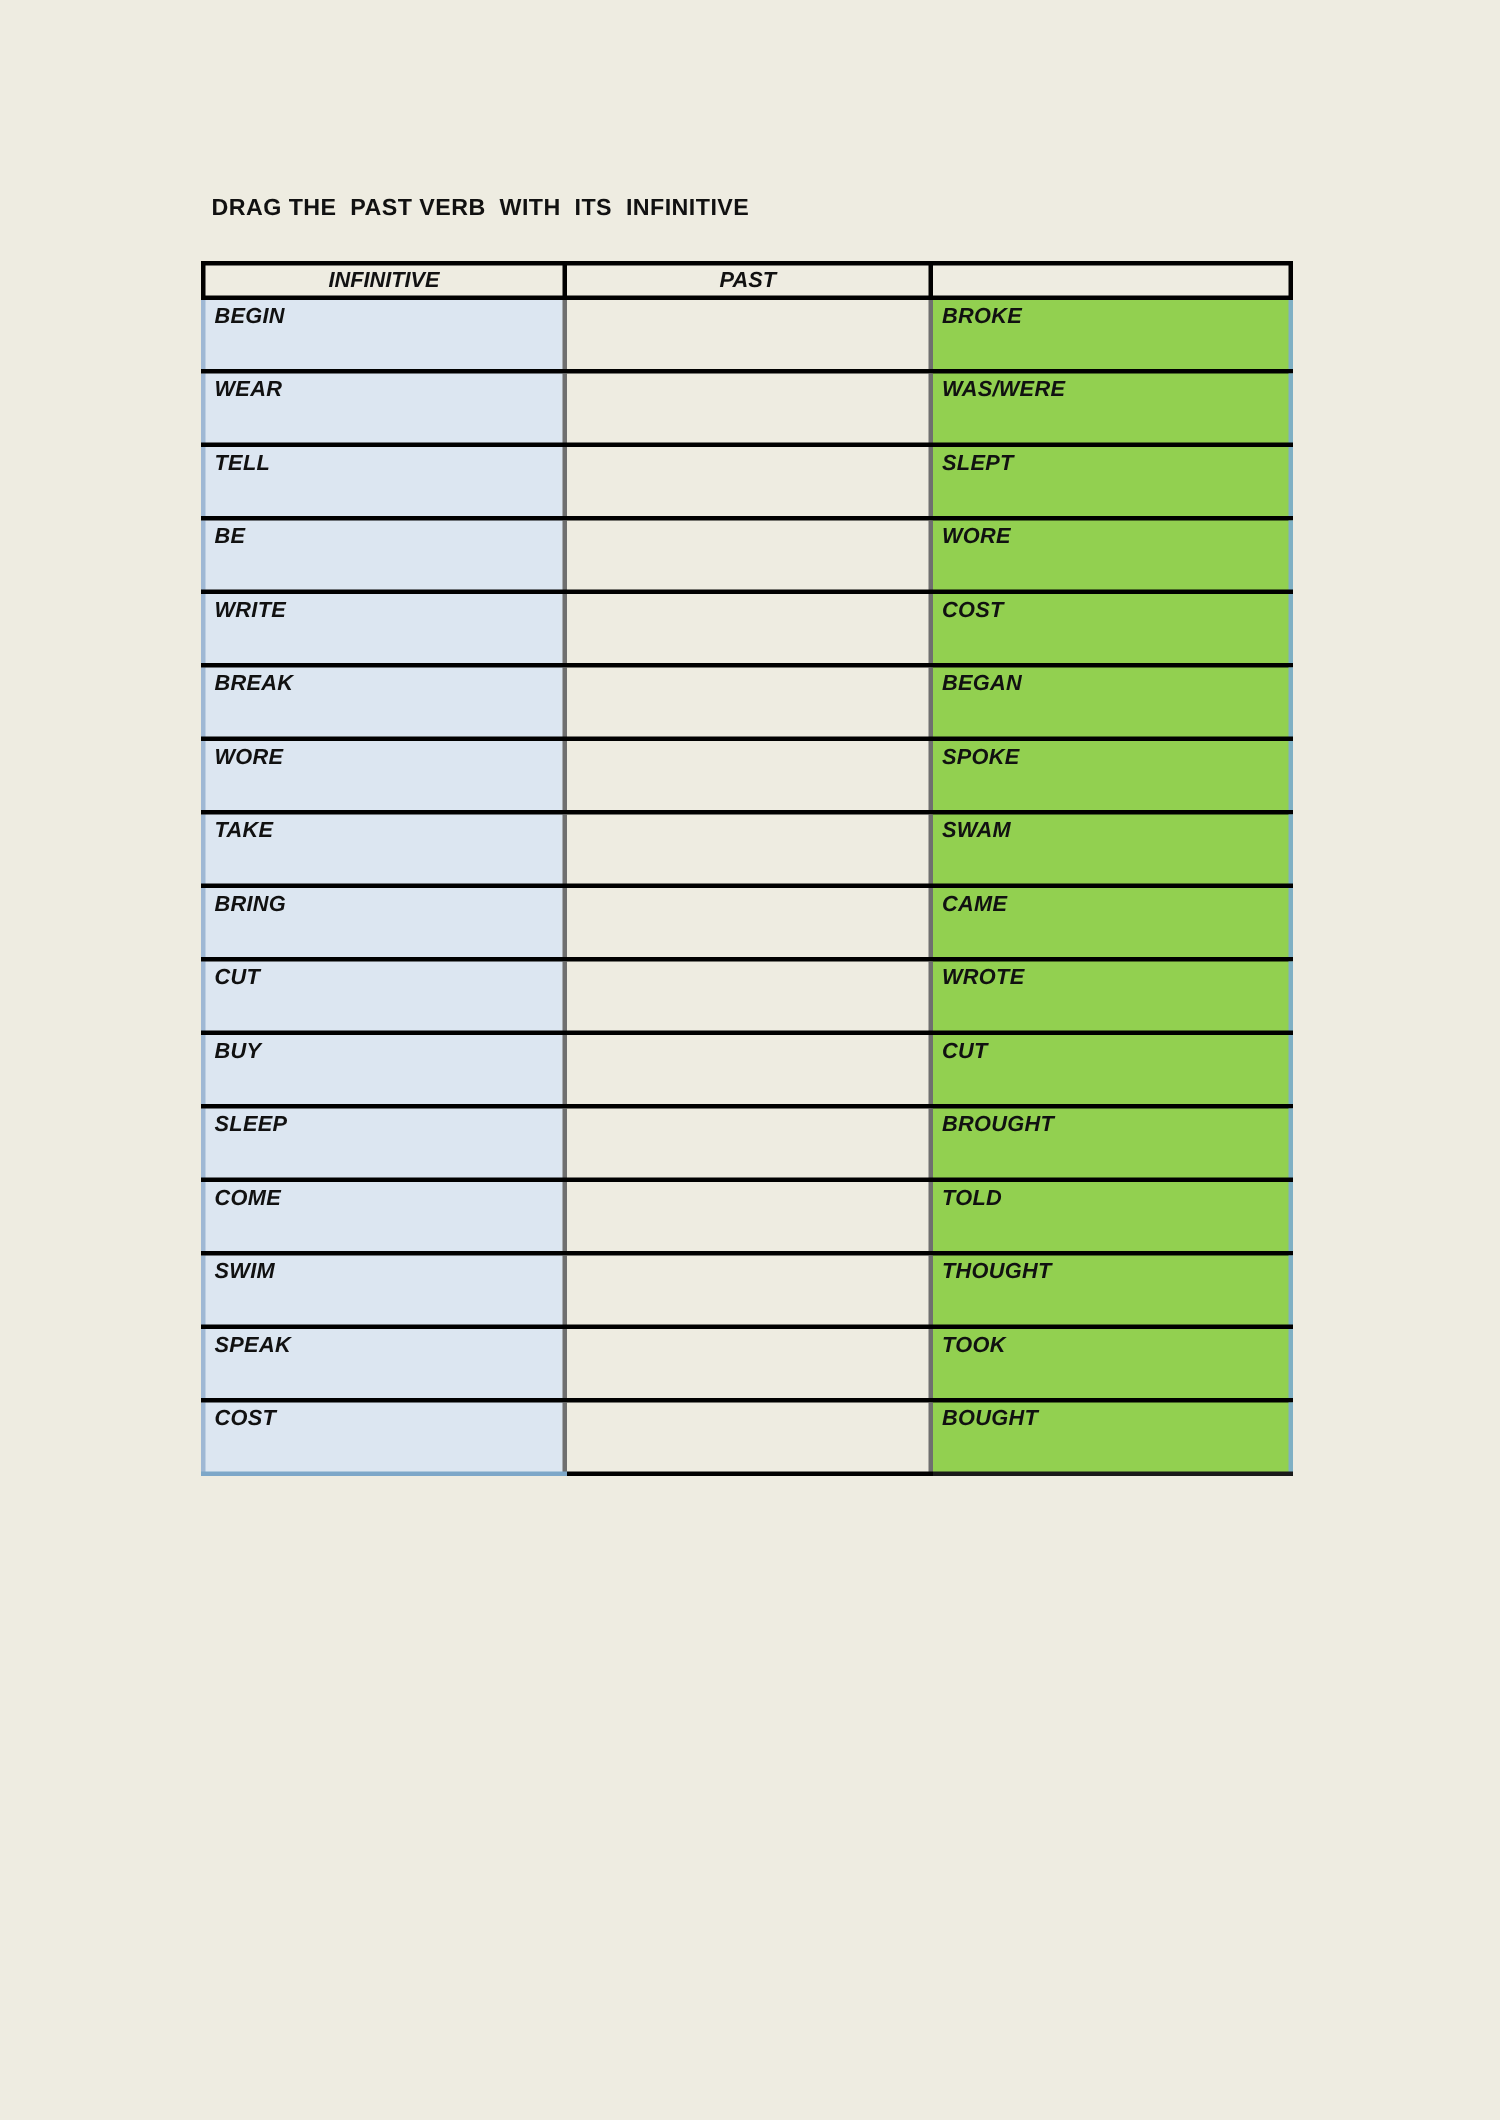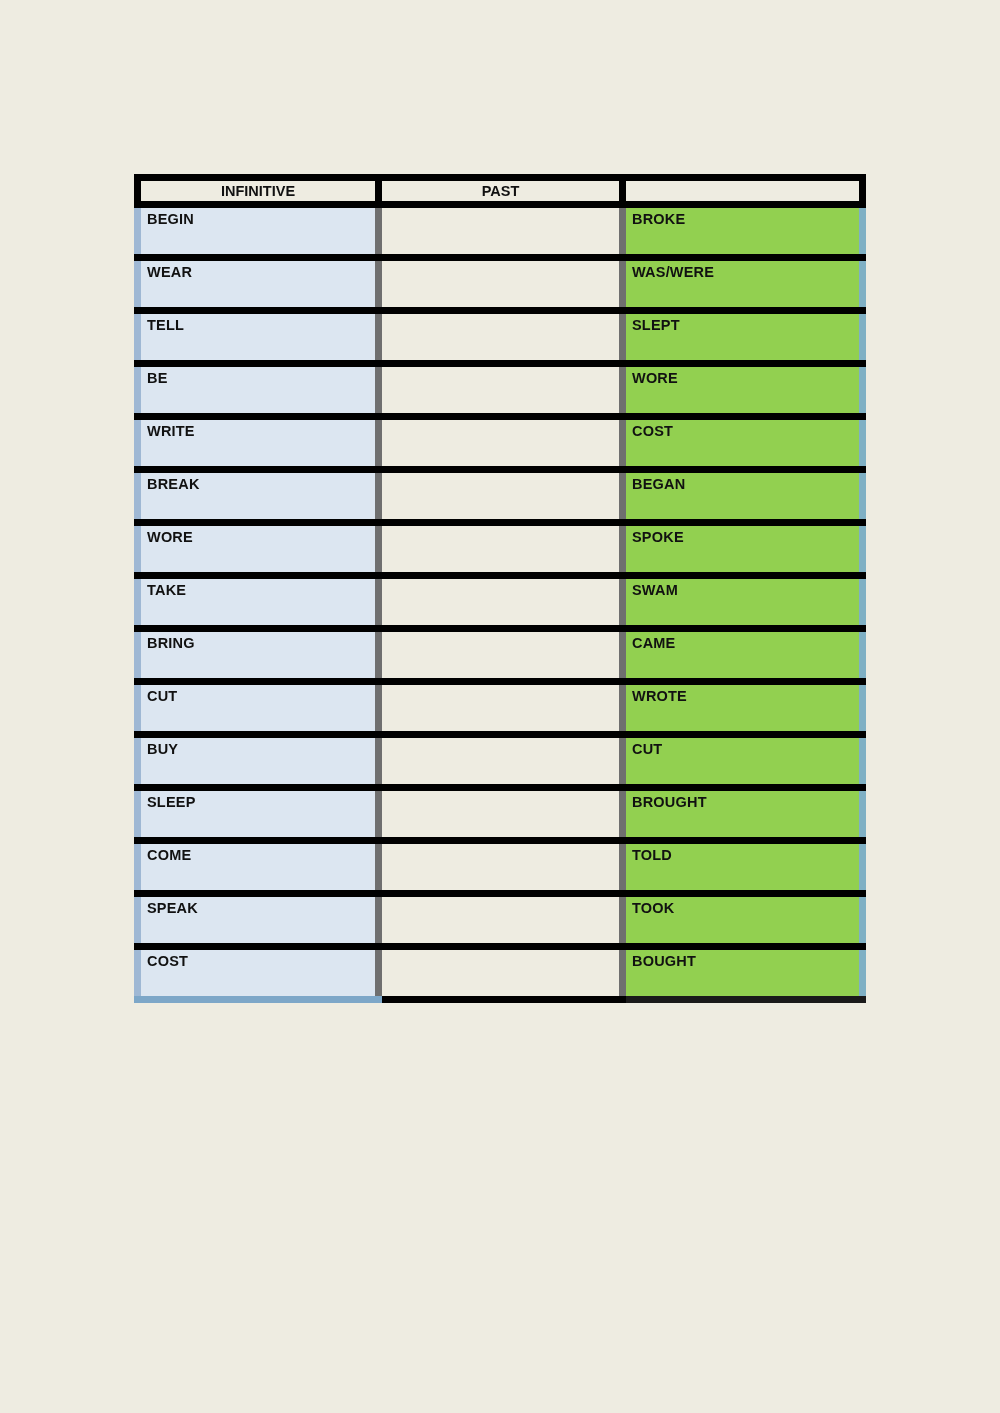--- a/index.html
+++ b/index.html
@@ -40,23 +40,24 @@
     border-collapse: collapse;
     table-layout: fixed;
   }
 
   .exercise-table col.col-infinitive { width: 241px; }
   .exercise-table col.col-past       { width: 244px; }
   .exercise-table col.col-bank       { width: 240px; }
 
   .exercise-table th,
   .exercise-table td {
-    border: 7px solid #000000;
+    border: 3px solid #000000;
     padding: 0;
     vertical-align: top;
+    font-style: italic;
   }
 
   .exercise-table thead th {
     height: 20px;
     background: #eeece1;
     font-size: 14.5px;
     font-weight: bold;
     color: #111111;
     text-align: center;
     line-height: 20px;
@@ -97,20 +98,21 @@
   }
   .exercise-table tbody tr:last-child td.cell-bank {
     border-bottom-color: #1a1a1a;
   }
 </style>
 </head>
 <body>
 
 <div class="sheet">
 
+  <div class="worksheet-title">DRAG THE  PAST VERB  WITH  ITS  INFINITIVE</div>
 
   <table class="exercise-table">
     <colgroup>
       <col class="col-infinitive">
       <col class="col-past">
       <col class="col-bank">
     </colgroup>
     <thead>
       <tr>
         <th>INFINITIVE</th>
@@ -178,20 +180,25 @@
           <td class="cell-infinitive">SLEEP</td>
           <td class="cell-past"></td>
           <td class="cell-bank">BROUGHT</td>
         </tr>
         <tr>
           <td class="cell-infinitive">COME</td>
           <td class="cell-past"></td>
           <td class="cell-bank">TOLD</td>
         </tr>
         <tr>
+          <td class="cell-infinitive">SWIM</td>
+          <td class="cell-past"></td>
+          <td class="cell-bank">THOUGHT</td>
+        </tr>
+        <tr>
           <td class="cell-infinitive">SPEAK</td>
           <td class="cell-past"></td>
           <td class="cell-bank">TOOK</td>
         </tr>
         <tr>
           <td class="cell-infinitive">COST</td>
           <td class="cell-past"></td>
           <td class="cell-bank">BOUGHT</td>
         </tr>
       </tbody>

